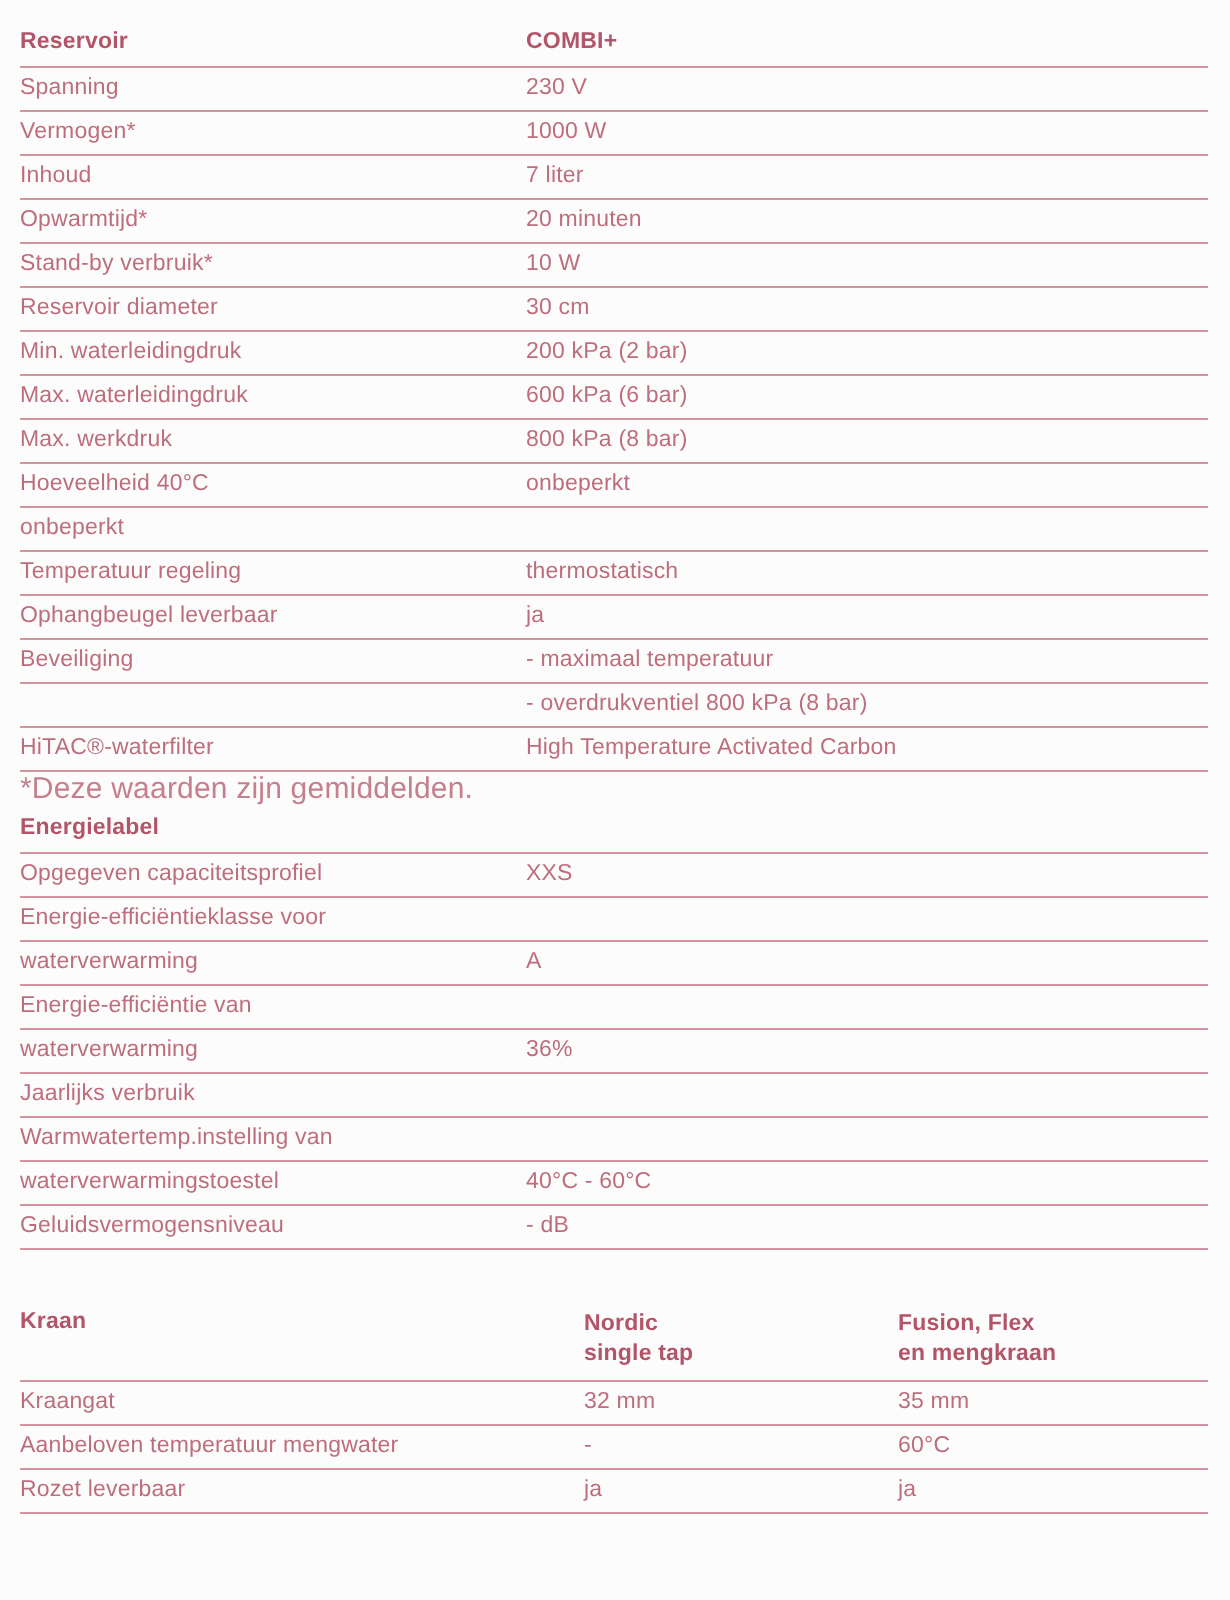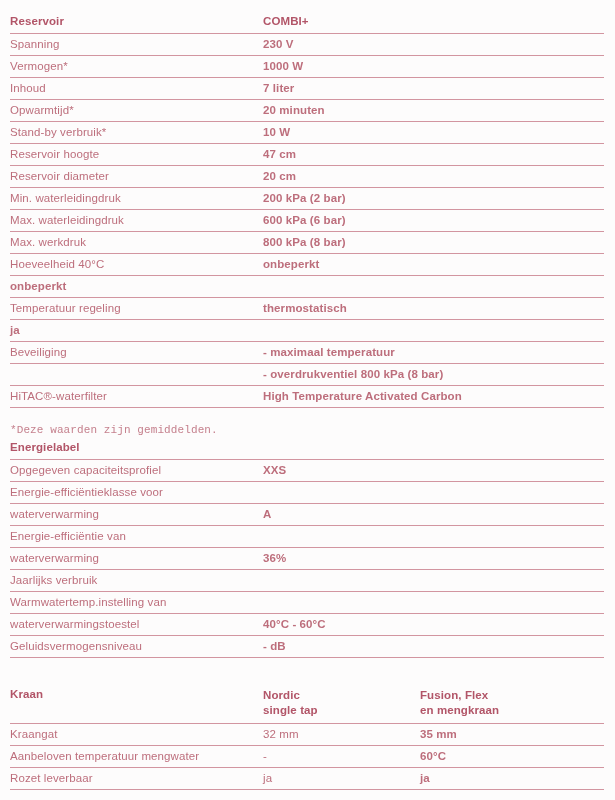--- a/index.html
+++ b/index.html
@@ -31,44 +31,43 @@
     line-height: 13px;
     color: #bd6e7c;
     letter-spacing: 0.1px;
   }
   .cell-value {
     flex: 1 1 auto;
     font-size: 11.5px;
     line-height: 13px;
     color: #bd6e7c;
     letter-spacing: 0.1px;
-    font-weight: bold;
   }
   .cell-mid {
     width: 157px;
     flex: 0 0 157px;
     font-size: 11.5px;
     line-height: 13px;
     color: #bd6e7c;
     letter-spacing: 0.1px;
+    margin-left: 29px;
   }
   .header-row .cell-label,
   .header-row .cell-value,
   .header-row .cell-mid {
     font-weight: bold;
     color: #b25568;
   }
   .header-row { padding: 5px 0 5px 0; }
   .two-line { line-height: 15px; }
   .footnote {
-    margin-top: 16px;
-    font-size: 11px;
+    margin-top: 0;
+    font-size: 15px;
     color: #c5808d;
     letter-spacing: 0.1px;
-    font-family: Liberation Mono, monospace;
   }
   .section-energielabel { }
   .section-kraan { margin-top: 25px; }
 </style>
 </head>
 <body>
 
 <div class="page">
 
   <div class="spec-section">
@@ -90,26 +89,22 @@
     </div>
     <div class="spec-row">
       <div class="cell-label">Opwarmtijd*</div>
       <div class="cell-value">20 minuten</div>
     </div>
     <div class="spec-row">
       <div class="cell-label">Stand-by verbruik*</div>
       <div class="cell-value">10 W</div>
     </div>
     <div class="spec-row">
-      <div class="cell-label">Reservoir hoogte</div>
-      <div class="cell-value">47 cm</div>
-    </div>
-    <div class="spec-row">
       <div class="cell-label">Reservoir diameter</div>
-      <div class="cell-value">20 cm</div>
+      <div class="cell-value">30 cm</div>
     </div>
     <div class="spec-row">
       <div class="cell-label">Min. waterleidingdruk</div>
       <div class="cell-value">200 kPa (2 bar)</div>
     </div>
     <div class="spec-row">
       <div class="cell-label">Max. waterleidingdruk</div>
       <div class="cell-value">600 kPa (6 bar)</div>
     </div>
     <div class="spec-row">
@@ -121,20 +116,21 @@
       <div class="cell-value">onbeperkt</div>
     </div>
     <div class="spec-row">
       <div class="cell-value">onbeperkt</div>
     </div>
     <div class="spec-row">
       <div class="cell-label">Temperatuur regeling</div>
       <div class="cell-value">thermostatisch</div>
     </div>
     <div class="spec-row">
+      <div class="cell-label">Ophangbeugel leverbaar</div>
       <div class="cell-value">ja</div>
     </div>
     <div class="spec-row">
       <div class="cell-label">Beveiliging</div>
       <div class="cell-value">- maximaal temperatuur</div>
     </div>
     <div class="spec-row">
       <div class="cell-label"></div>
       <div class="cell-value">- overdrukventiel 800 kPa (8 bar)</div>
     </div>

